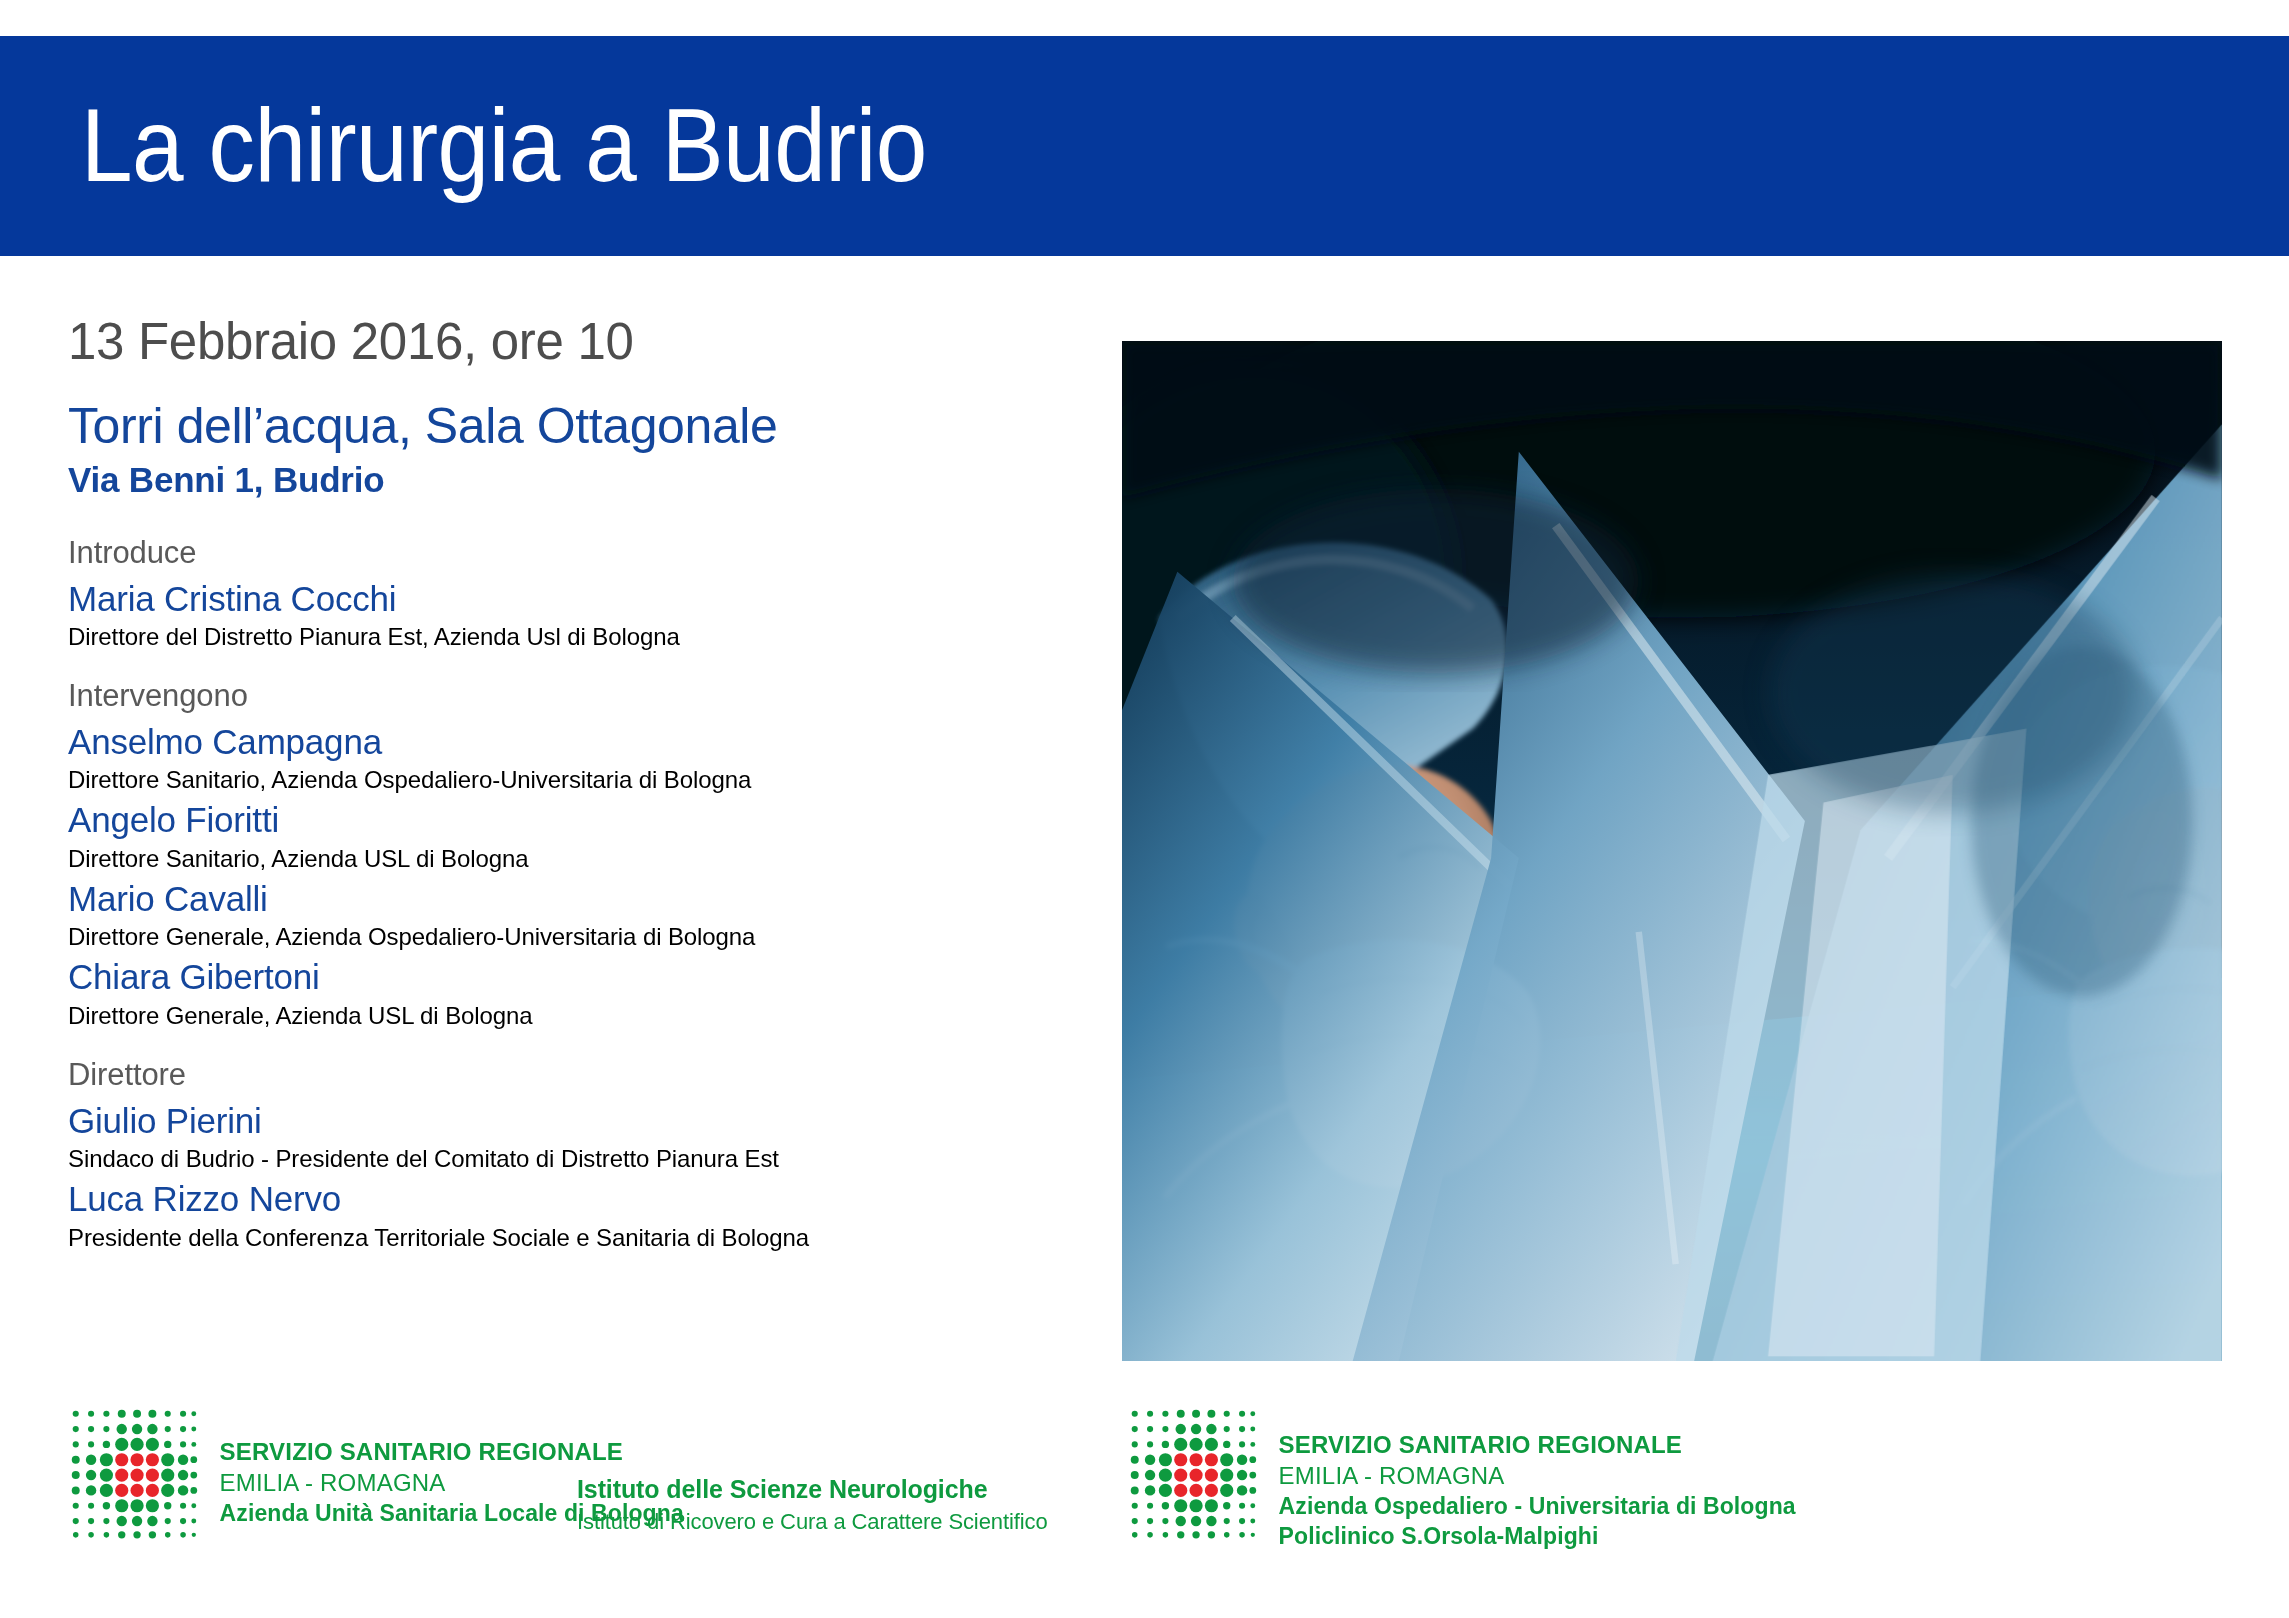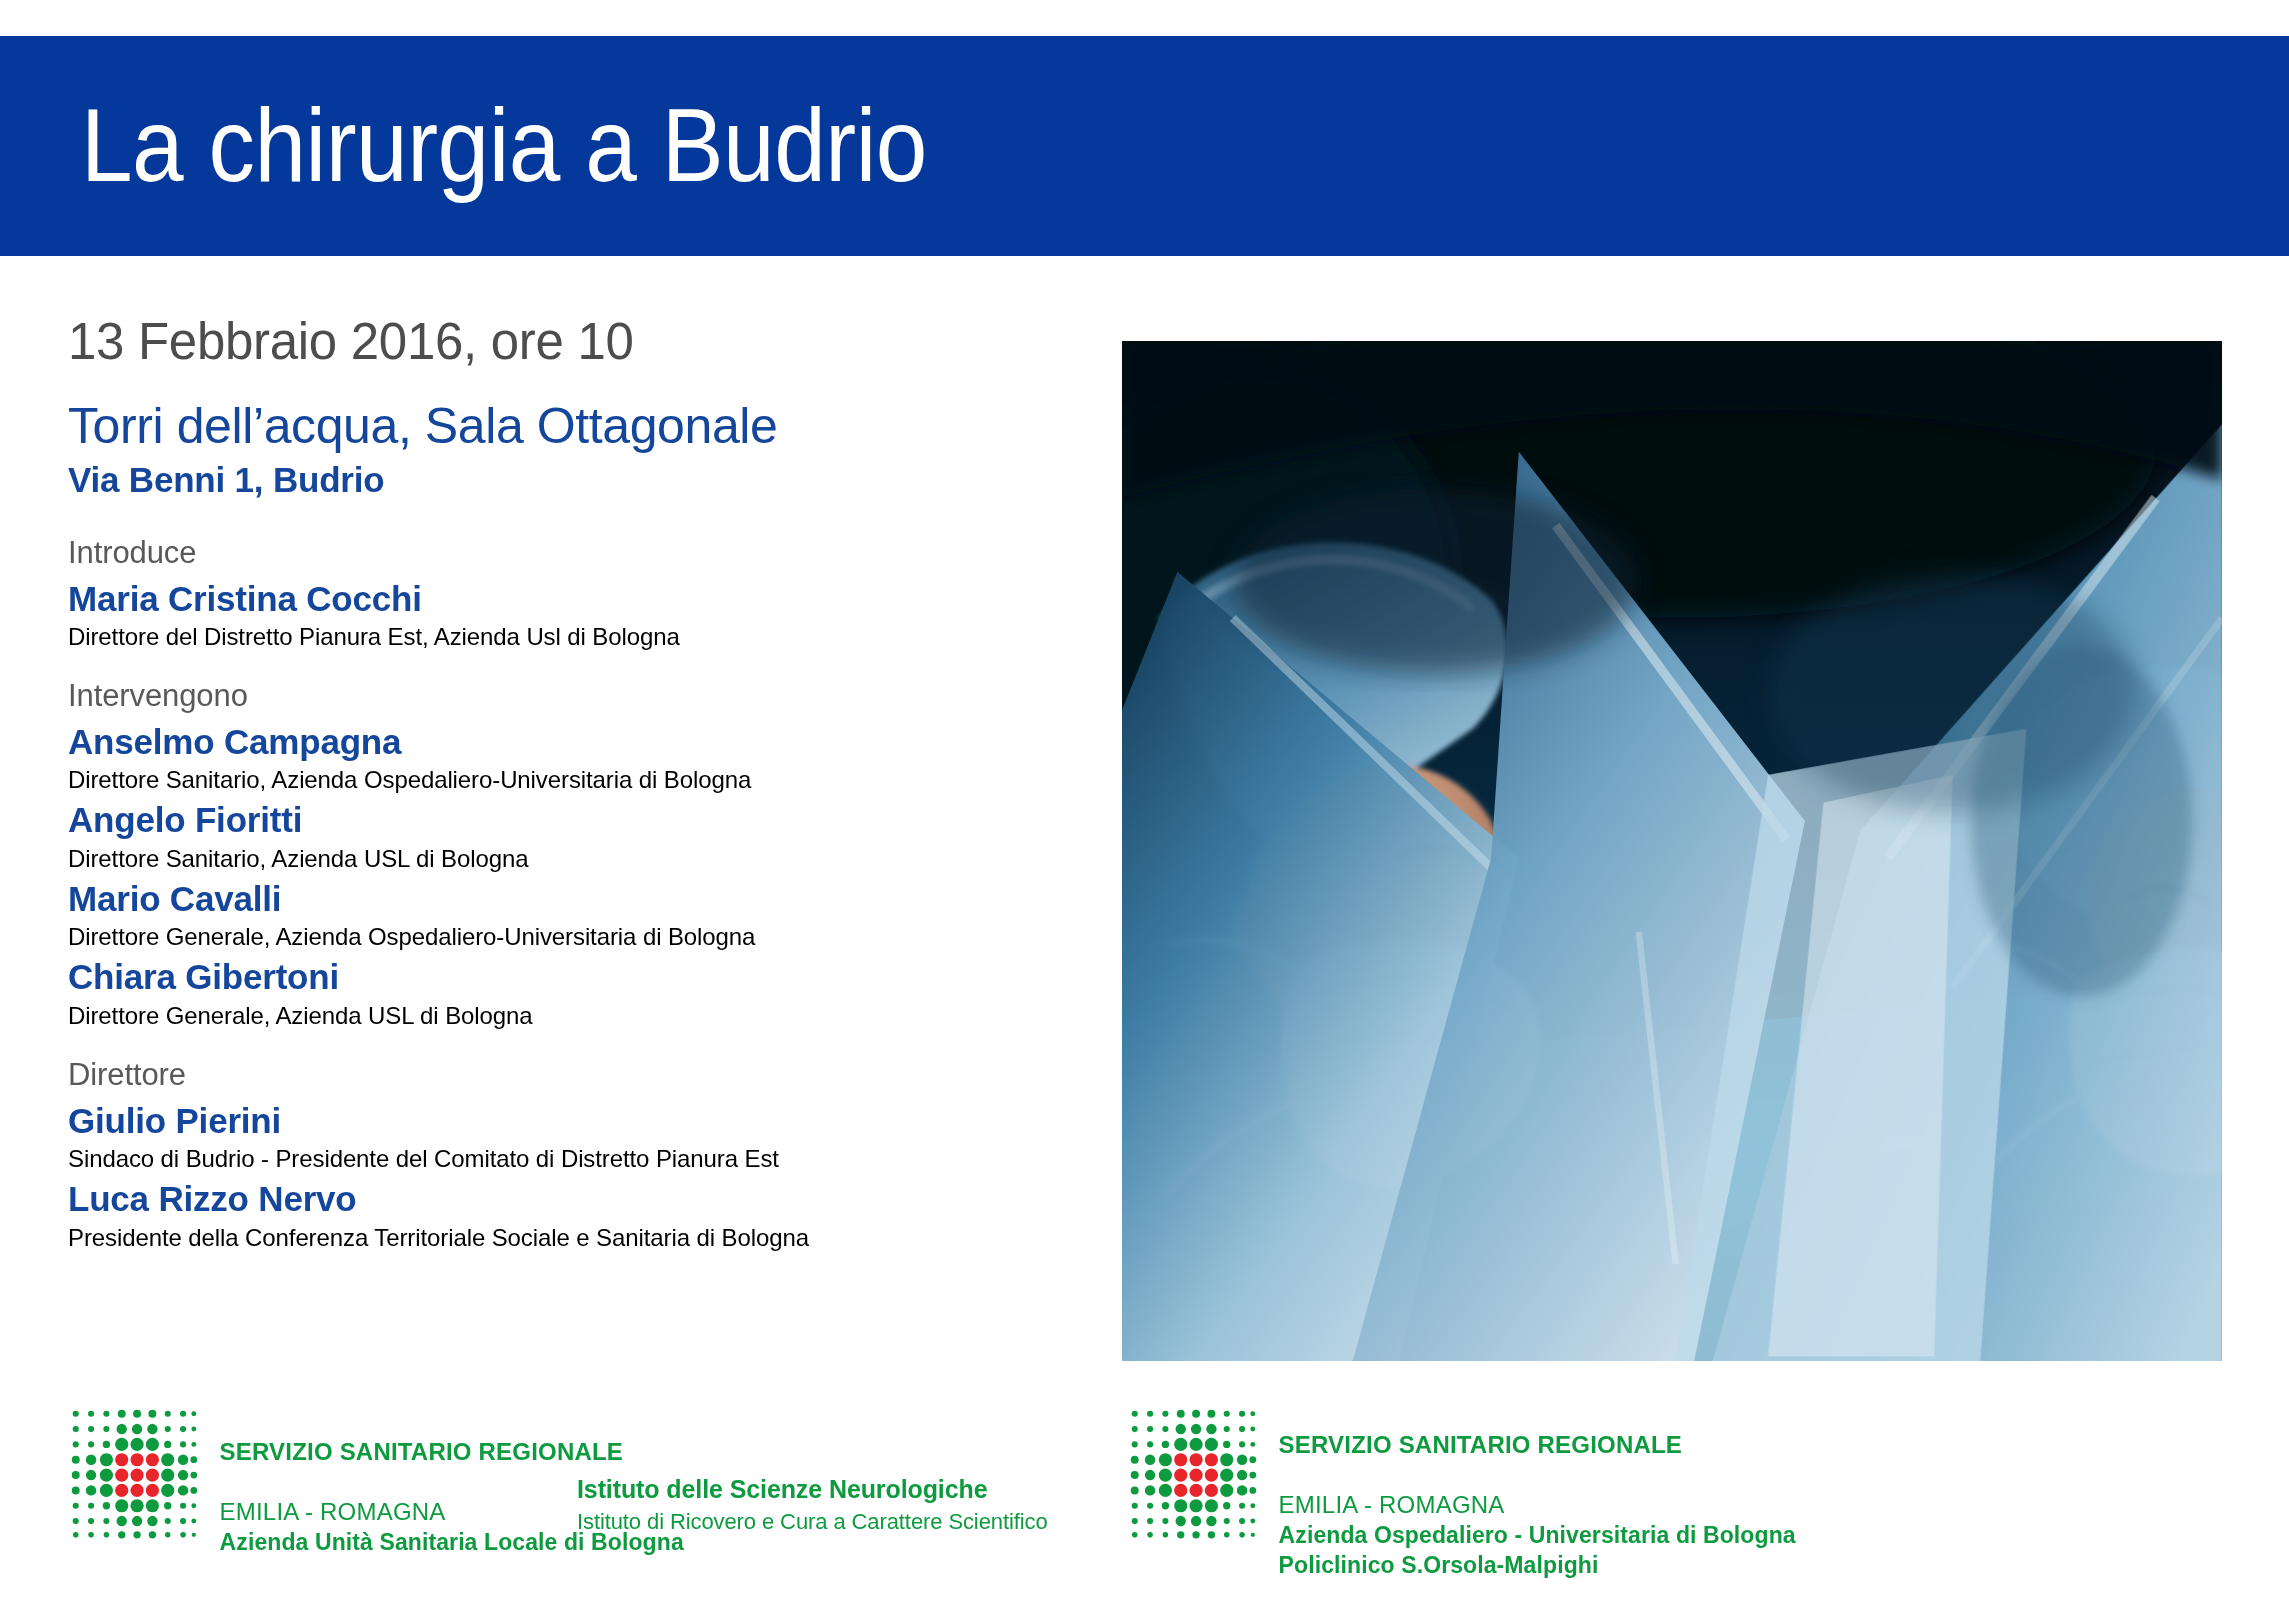--- a/index.html
+++ b/index.html
@@ -39,21 +39,21 @@
     font-size:35px;color:#14469b;font-weight:700;letter-spacing:-0.2px;
     line-height:1.15;margin-bottom:33px;
   }
 
   .group{margin-bottom:24px;}
   .role{
     font-size:31px;color:#595959;font-weight:400;line-height:1.32;
     letter-spacing:-0.1px;
   }
   .person-name{
-    font-size:35px;color:#14469b;font-weight:700;line-height:1.30;
+    font-size:35px;color:#14469b;font-weight:400;line-height:1.30;
     letter-spacing:-0.2px;
   }
   .person-aff{
     font-size:24px;color:#000000;font-weight:400;line-height:1.30;
     letter-spacing:-0.1px;
   }
   .person{margin-top:1.8px;}
 
   
   .photo{
@@ -62,21 +62,21 @@
   }
   .photo svg{display:block;width:100%;height:100%;}
 
   
   .footer{position:absolute;left:0;top:1384px;width:1858px;height:185px;}
 
   .logo-block{position:absolute;display:flex;align-items:flex-start;}
   .dotgrid{width:138px;height:138px;flex:0 0 138px;}
   .ssr-text{margin-left:16.6px;padding-top:33px;}
   .ssr-l1{font-size:24px;font-weight:700;color:#0e9a3f;letter-spacing:0.2px;line-height:1.30;}
-  .ssr-l2{font-size:24px;font-weight:400;color:#0e9a3f;letter-spacing:0.2px;line-height:1.30;margin-top:29px;}
+  .ssr-l2{font-size:24px;font-weight:400;color:#0e9a3f;letter-spacing:0.2px;line-height:1.30;}
   .ssr-l3{font-size:23px;font-weight:700;color:#0e9a3f;letter-spacing:0.1px;line-height:1.32;}
   .ssr-l4{font-size:23px;font-weight:700;color:#0e9a3f;letter-spacing:0.1px;line-height:1.32;}
 
   .isn{position:absolute;left:577px;top:1473px;}
   .isn-l1{font-size:25px;font-weight:700;color:#0e9a3f;line-height:1.34;letter-spacing:-0.1px;}
   .isn-l2{font-size:22px;font-weight:400;color:#0e9a3f;line-height:1.34;letter-spacing:-0.1px;}
 </style>
 </head>
 <body>
 

